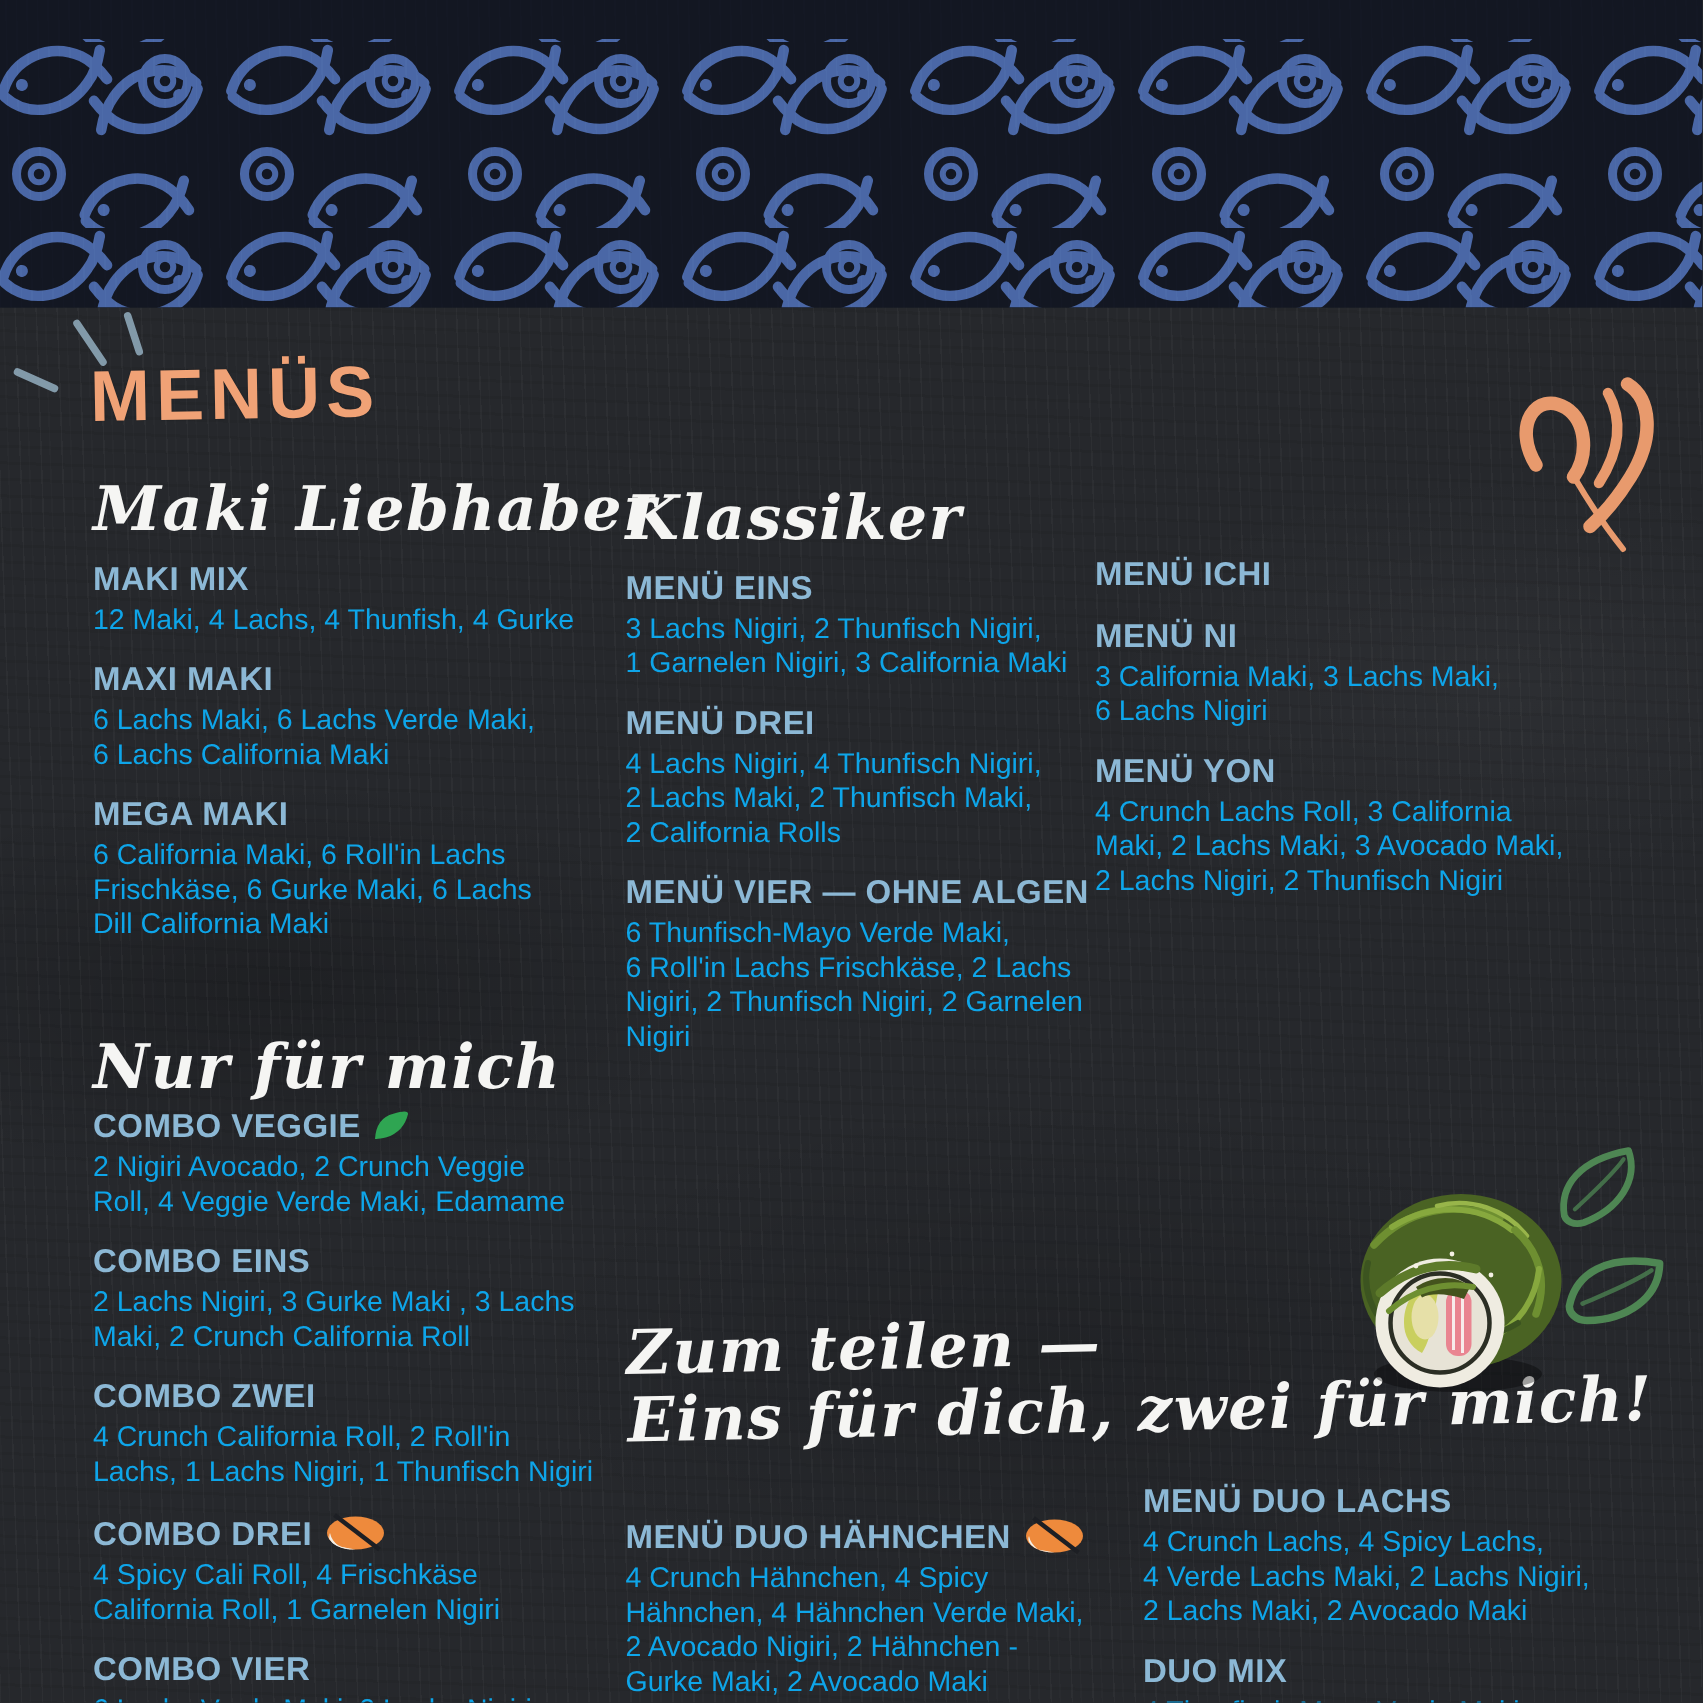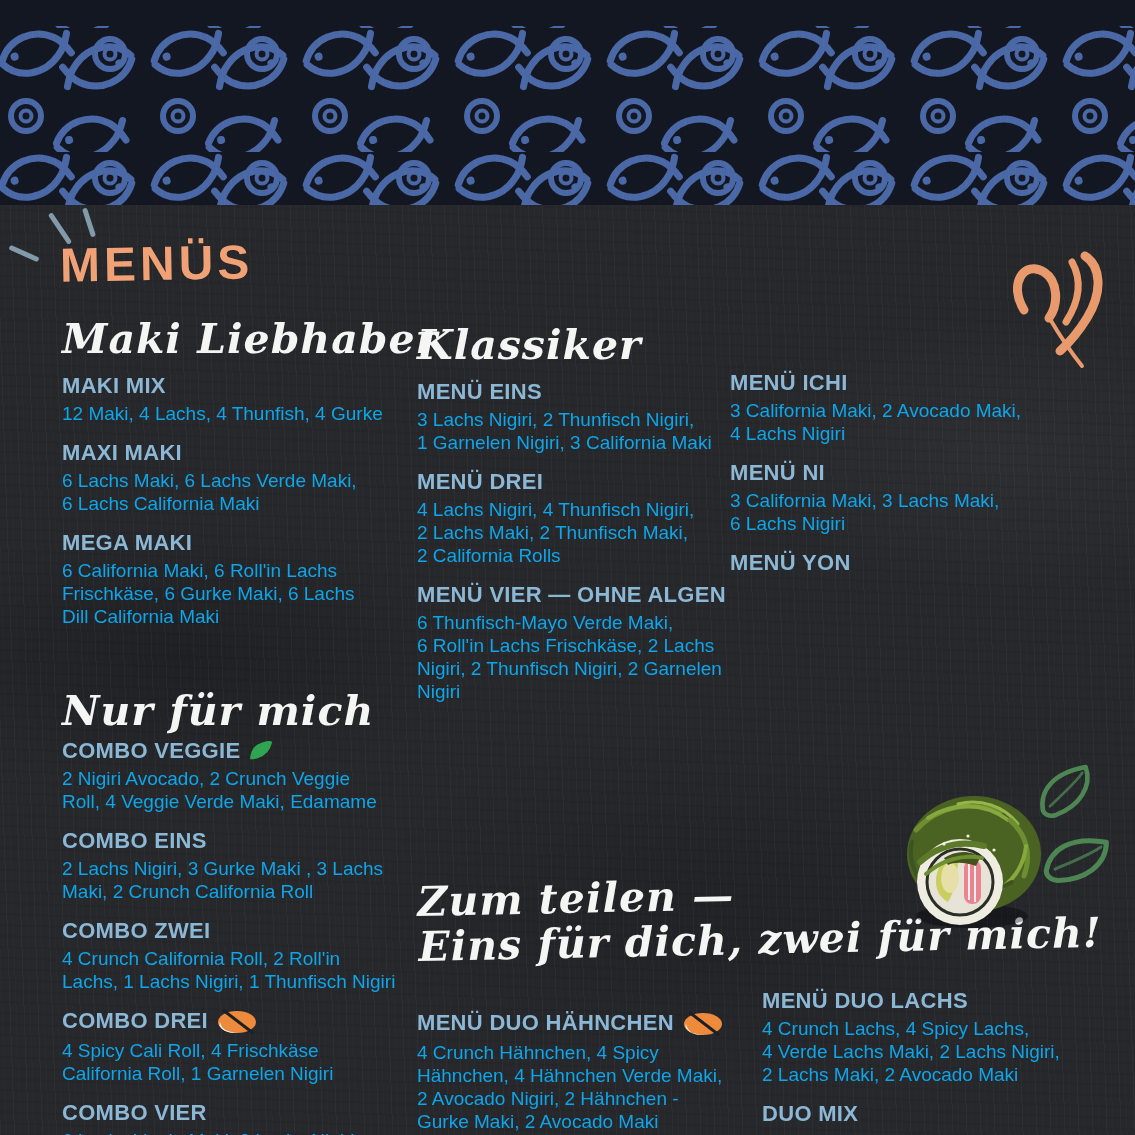--- a/index.html
+++ b/index.html
@@ -41,21 +41,21 @@
 
   .section{position:absolute;}
   .script-head{
     font-family:"DejaVu Serif",serif;font-style:italic;font-weight:700;
     font-size:41px;line-height:46px;color:#f5f5f3;letter-spacing:1px;
     margin:0 0 11px 0;white-space:nowrap;
   }
   .script-head.tight{margin-bottom:4px;}
   .script-head.two-line{line-height:45px;margin-bottom:14px;transform:rotate(-1.2deg);transform-origin:0 0;}
   .item{margin-bottom:15px;}
-  .item-head{display:flex;align-items:flex-start;gap:8px;margin-bottom:3px;}
+  .item-head{display:flex;align-items:flex-end;gap:8px;margin-bottom:3px;}
   .item-name{
     font-weight:700;font-size:22px;line-height:26px;color:#8cb8d5;
     letter-spacing:.3px;white-space:nowrap;
   }
   .item-desc{
     font-size:19px;line-height:23px;color:#0ea5e9;white-space:pre-line;
   }
   .icon{display:inline-block;line-height:0;}
   .decor{position:absolute;line-height:0;}
 </style>
@@ -239,34 +239,35 @@
         </div>
       <div class="item-desc"></div>
     </div>
   </div>
 
   <div class="section" style="left:730px;top:370px;width:360px;">
     <div class="item">
       <div class="item-head">
           <span class="item-name">MENÜ ICHI</span>
         </div>
-      <div class="item-desc">3 California Maki, 2 Avocado Maki,
-4 Lachs Nigiri</div>
     </div>
     <div class="item">
       <div class="item-head">
           <span class="item-name">MENÜ NI</span>
         </div>
       <div class="item-desc">3 California Maki, 3 Lachs Maki,
 6 Lachs Nigiri</div>
     </div>
     <div class="item">
       <div class="item-head">
           <span class="item-name">MENÜ YON</span>
         </div>
+      <div class="item-desc">4 Crunch Lachs Roll, 3 California
+Maki, 2 Lachs Maki, 3 Avocado Maki,
+2 Lachs Nigiri, 2 Thunfisch Nigiri</div>
     </div>
   </div>
 
   <div class="section" style="left:762px;top:988px;width:360px;">
     <div class="item">
       <div class="item-head">
           <span class="item-name">MENÜ DUO LACHS</span>
         </div>
       <div class="item-desc">4 Crunch Lachs, 4 Spicy Lachs,
 4 Verde Lachs Maki, 2 Lachs Nigiri,

